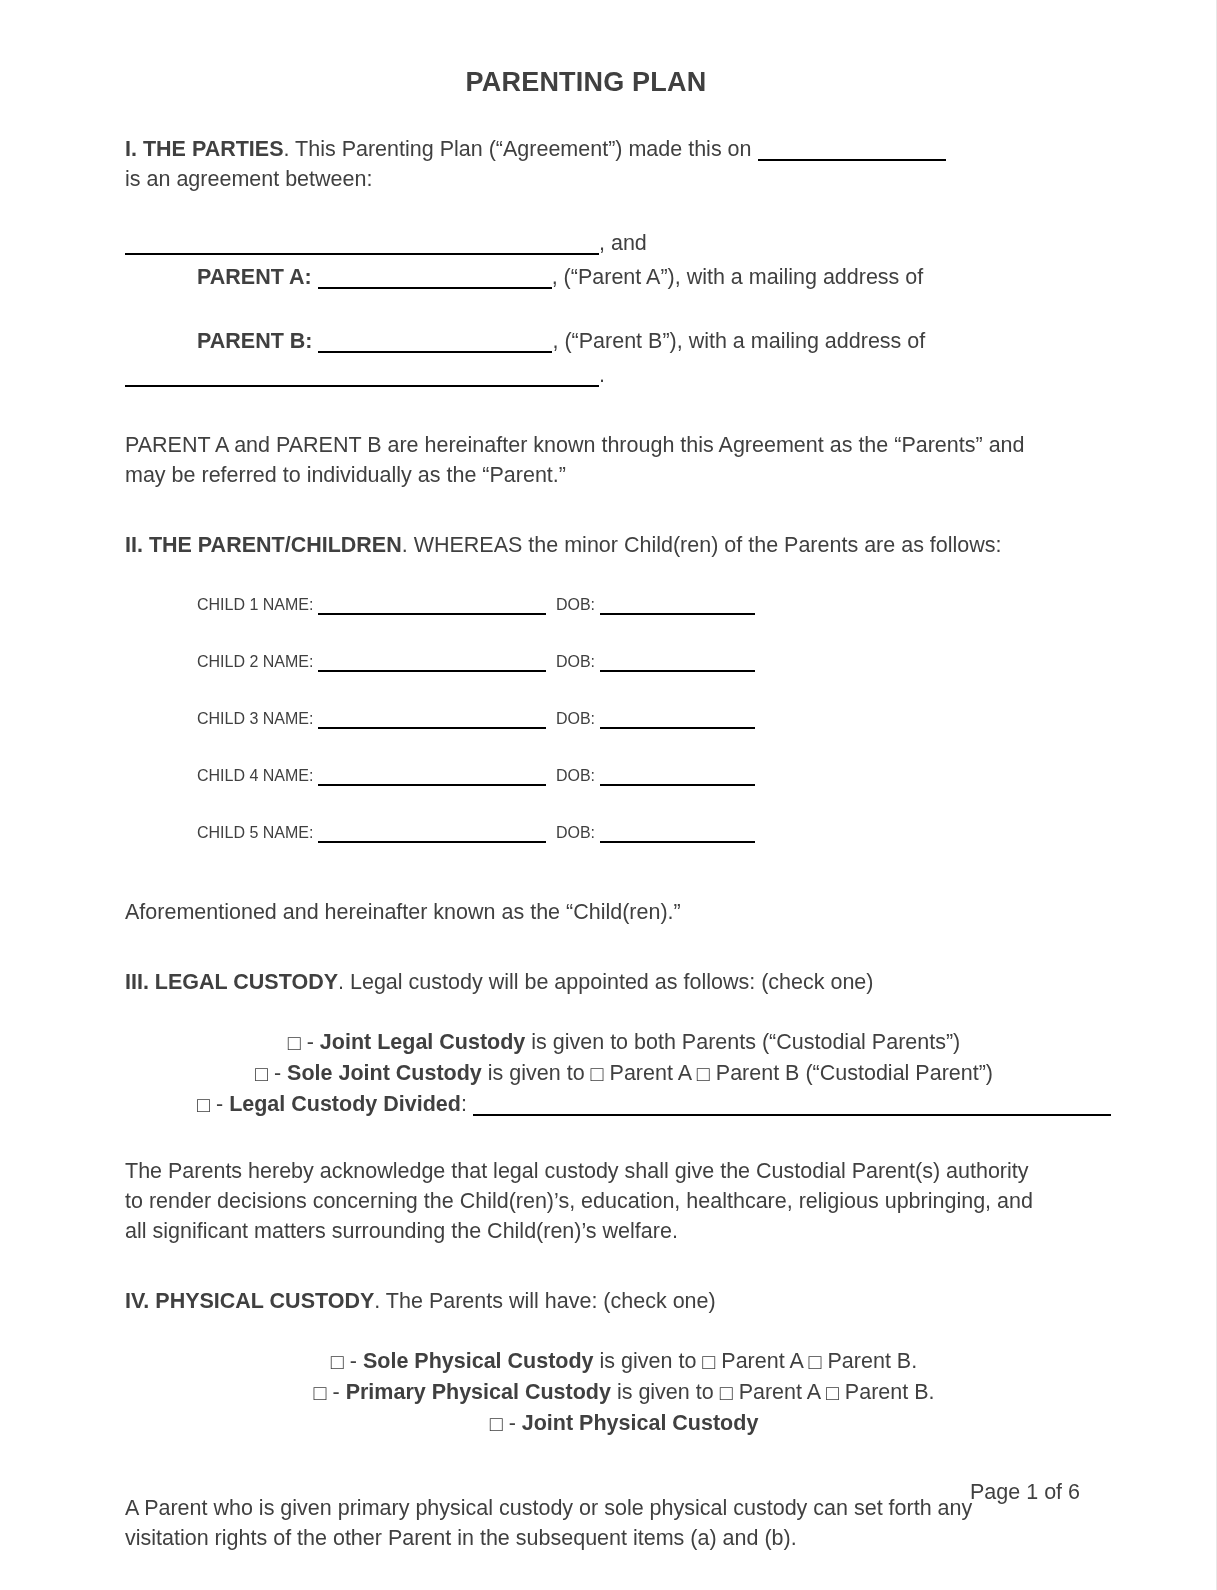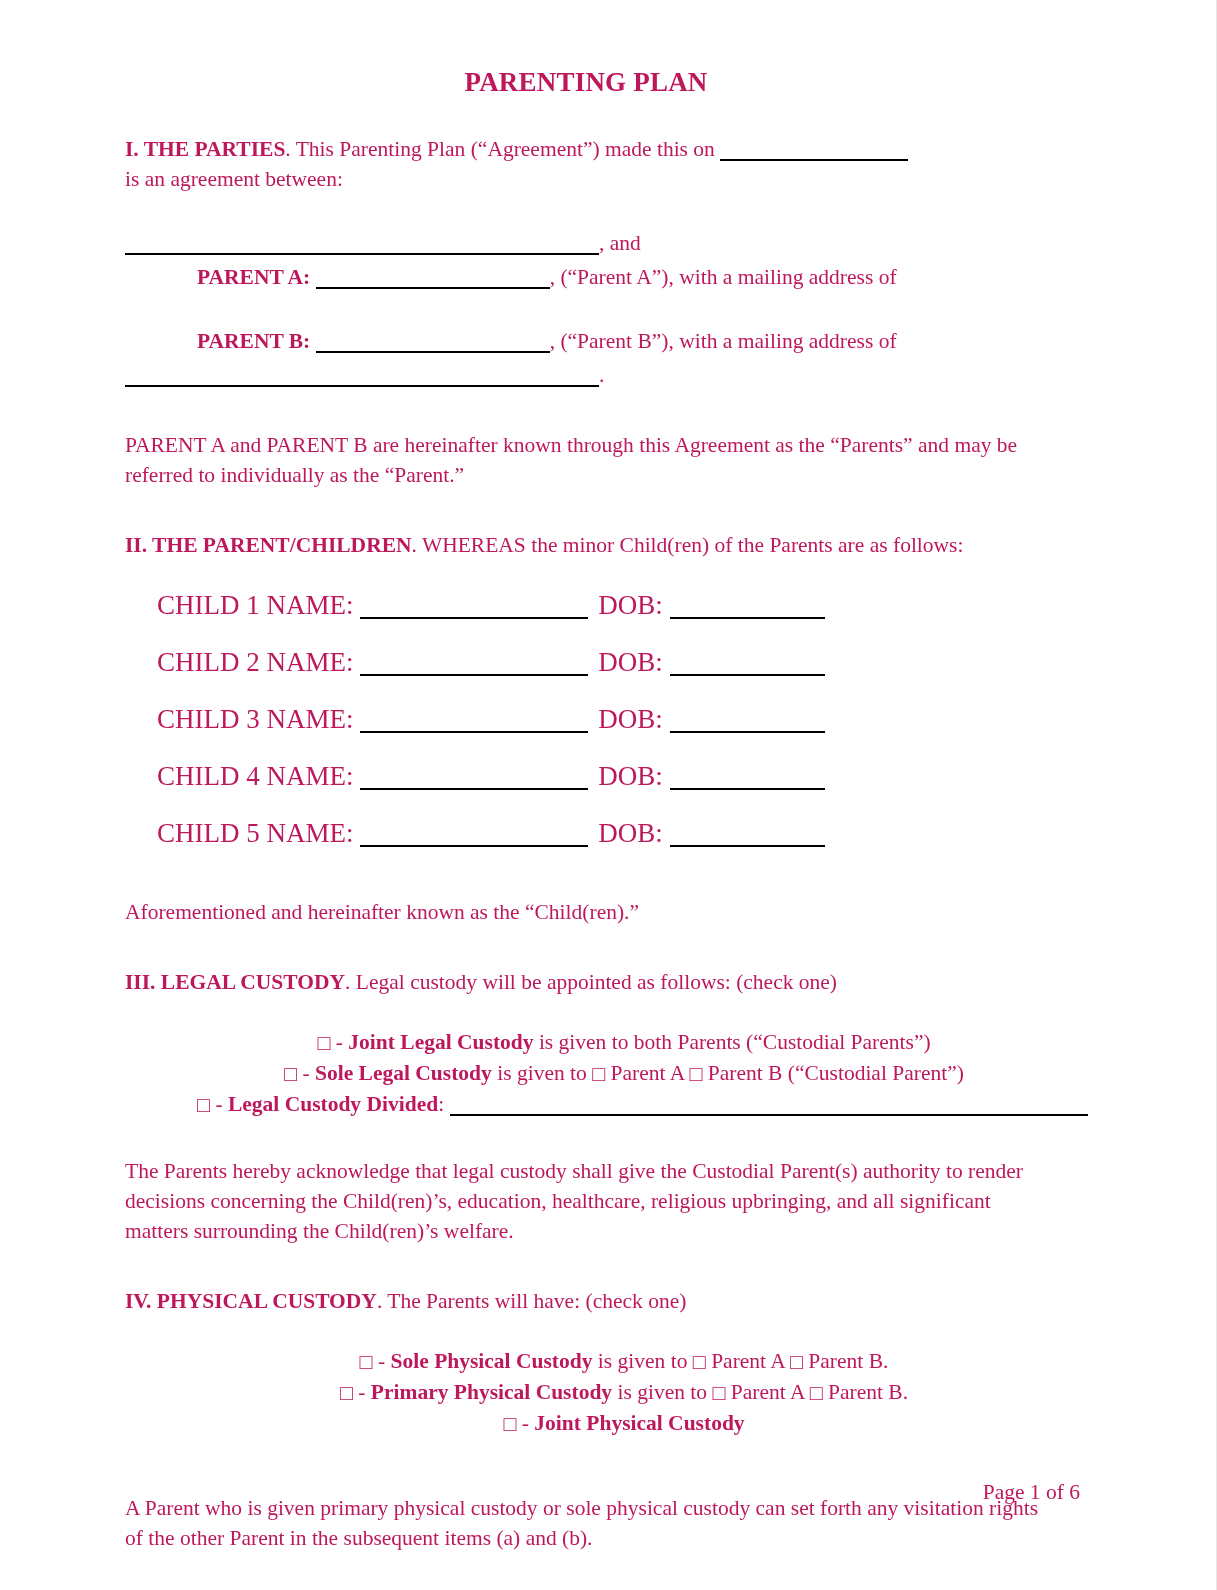--- a/index.html
+++ b/index.html
@@ -7,22 +7,22 @@
     padding: 0;
     background: #ffffff;
   }
   .page {
     position: relative;
     width: 1217px;
     height: 1590px;
     background: #ffffff;
     border-right: 1px solid #e8e8e8;
     box-sizing: border-box;
-    font-family: Liberation Serif, serif;
-    color: #be185d;
+    font-family: Liberation Sans, sans-serif;
+    color: #404040;
     overflow: hidden;
   }
   .doc {
     position: absolute;
     left: 121px;
     top: 0;
     width: 930px;
   }
   .title {
     text-align: center;
@@ -61,23 +61,23 @@
     display: inline-block;
     vertical-align: -1px;
   }
   .cbx::before { content: "\25A1"; }
 
   .spacer-sm { height: 18px; }
   .spacer-md { height: 26px; }
   .spacer-lg { height: 32px; }
 
   .child-row {
-    font-size: 27px;
+    font-size: 16px;
     line-height: 30px;
-    margin-left: 36px;
+    margin-left: 76px;
     margin-bottom: 27px;
     white-space: nowrap;
   }
   .child-row .lbl-name { display: inline-block; }
   .child-row .gap { display: inline-block; width: 10px; }
 
   .opt-list { margin-left: 76px; }
   .opt-line {
     font-size: 21.5px;
     line-height: 31px;
@@ -142,21 +142,21 @@
 
     <div class="spacer-lg"></div>
 
     <p class="blk"><span class="b">III. LEGAL CUSTODY</span><span>. Legal custody will be appointed as follows: (check one)</span></p>
 
     <div class="spacer-md"></div>
 
     <div class="opt-list">
       <div class="opt-line"><span class="cbx"></span> <span>- </span><span class="b">Joint Legal Custody</span><span> is given to both Parents (“Custodial Parents”)</span></div>
 
-      <div class="opt-line"><span class="cbx"></span> <span>- </span><span class="b">Sole Legal Custody</span><span> is given to </span><span class="cbx"></span><span> Parent A </span><span class="cbx"></span><span> Parent B (“Custodial Parent”)</span></div>
+      <div class="opt-line"><span class="cbx"></span> <span>- </span><span class="b">Sole Joint Custody</span><span> is given to </span><span class="cbx"></span><span> Parent A </span><span class="cbx"></span><span> Parent B (“Custodial Parent”)</span></div>
 
       <div class="opt-line"><span class="cbx"></span> <span>- </span><span class="b">Legal Custody Divided</span><span>: </span><span class="rule r-divide"></span></div>
     </div>
 
     <div class="spacer-lg"></div>
 
     <p class="blk">The Parents hereby acknowledge that legal custody shall give the Custodial Parent(s) authority to render decisions concerning the Child(ren)’s, education, healthcare, religious upbringing, and all significant matters surrounding the Child(ren)’s welfare.</p>
 
     <div class="spacer-lg"></div>
 

